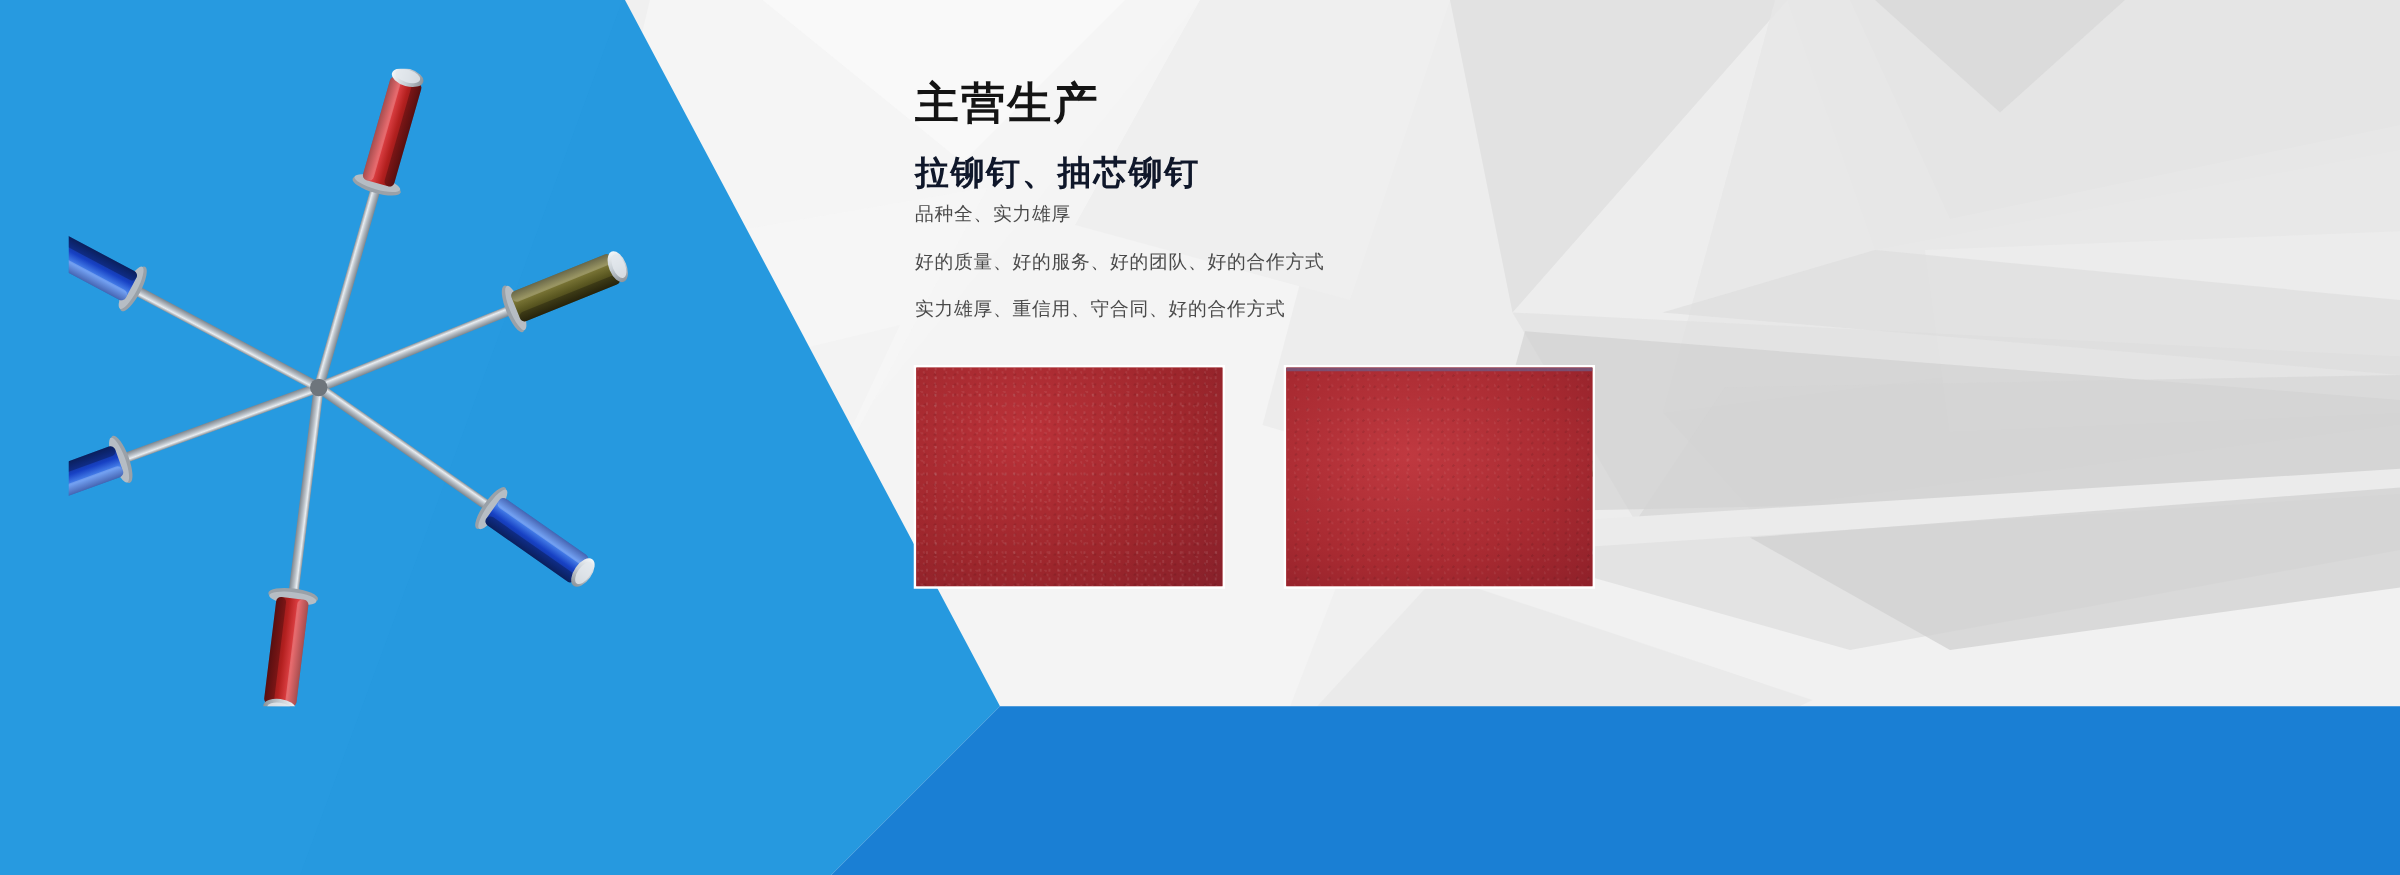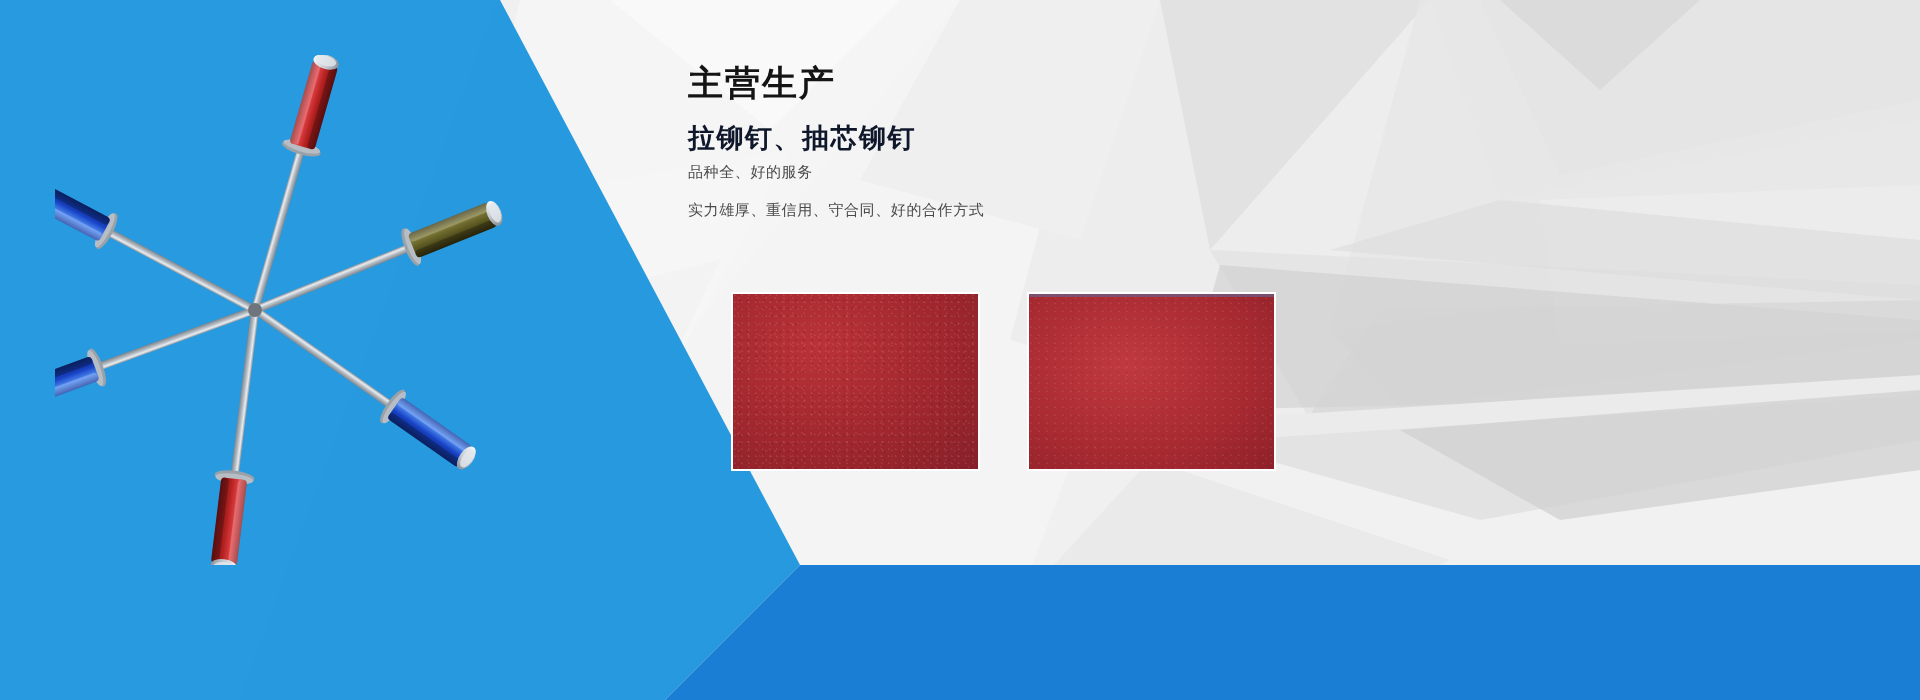--- a/index.html
+++ b/index.html
@@ -27,21 +27,21 @@
   
   #hero-star{
     position:absolute;
     left:55px;  top:55px;
     width:470px; height:510px;
   }
 
   
   #text-block{
     position:absolute;
-    left:688px;
+    left:732px;
     top:62px;
     width:620px;
   }
   #headline{
     font-size:35px;
     font-weight:bold;
     color:#141414;
     letter-spacing:2px;
     line-height:1.2;
     margin:0 0 18px 0;
@@ -219,21 +219,22 @@
       <g transform="rotate(-152)" style="--body:url(#bluebody)">
           <use href="#rivet"></use>
         </g>
       <circle cx="0" cy="0" r="7" fill="#6e757c"></circle>
     </g>
   </svg>
 
   <div id="text-block">
     <h1 id="headline">主营生产</h1>
     <h2 id="subhead">拉铆钉、抽芯铆钉</h2>
-    <p class="feature-line">品种全、好的服务</p>
+    <p class="feature-line">品种全、实力雄厚</p>
+    <p class="feature-line">好的质量、好的服务、好的团队、好的合作方式</p>
     <p class="feature-line">实力雄厚、重信用、守合同、好的合作方式</p>
   </div>
 
   <div id="photo-row">
 
     <div class="photo-card">
       <div class="photo-inner photo1">
         <div class="redbg"></div>
         <svg viewBox="0 0 245 175" width="245" height="175">
           <defs>

